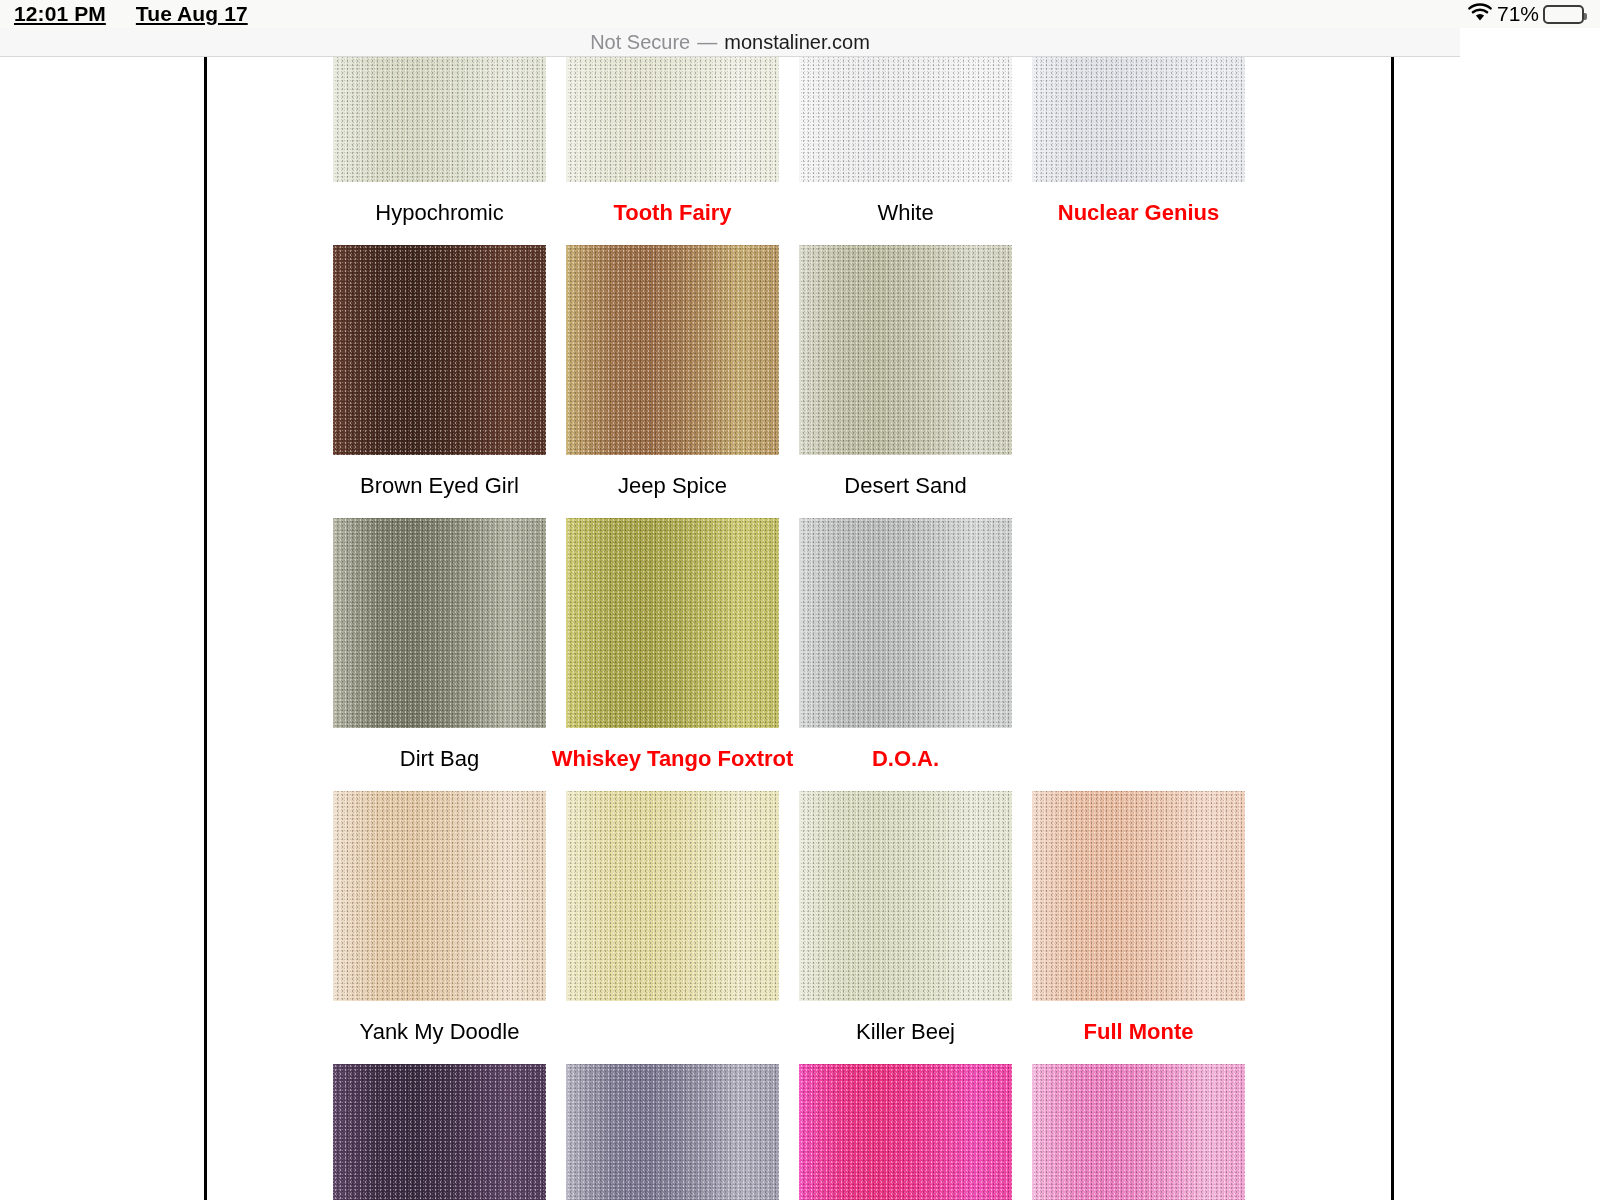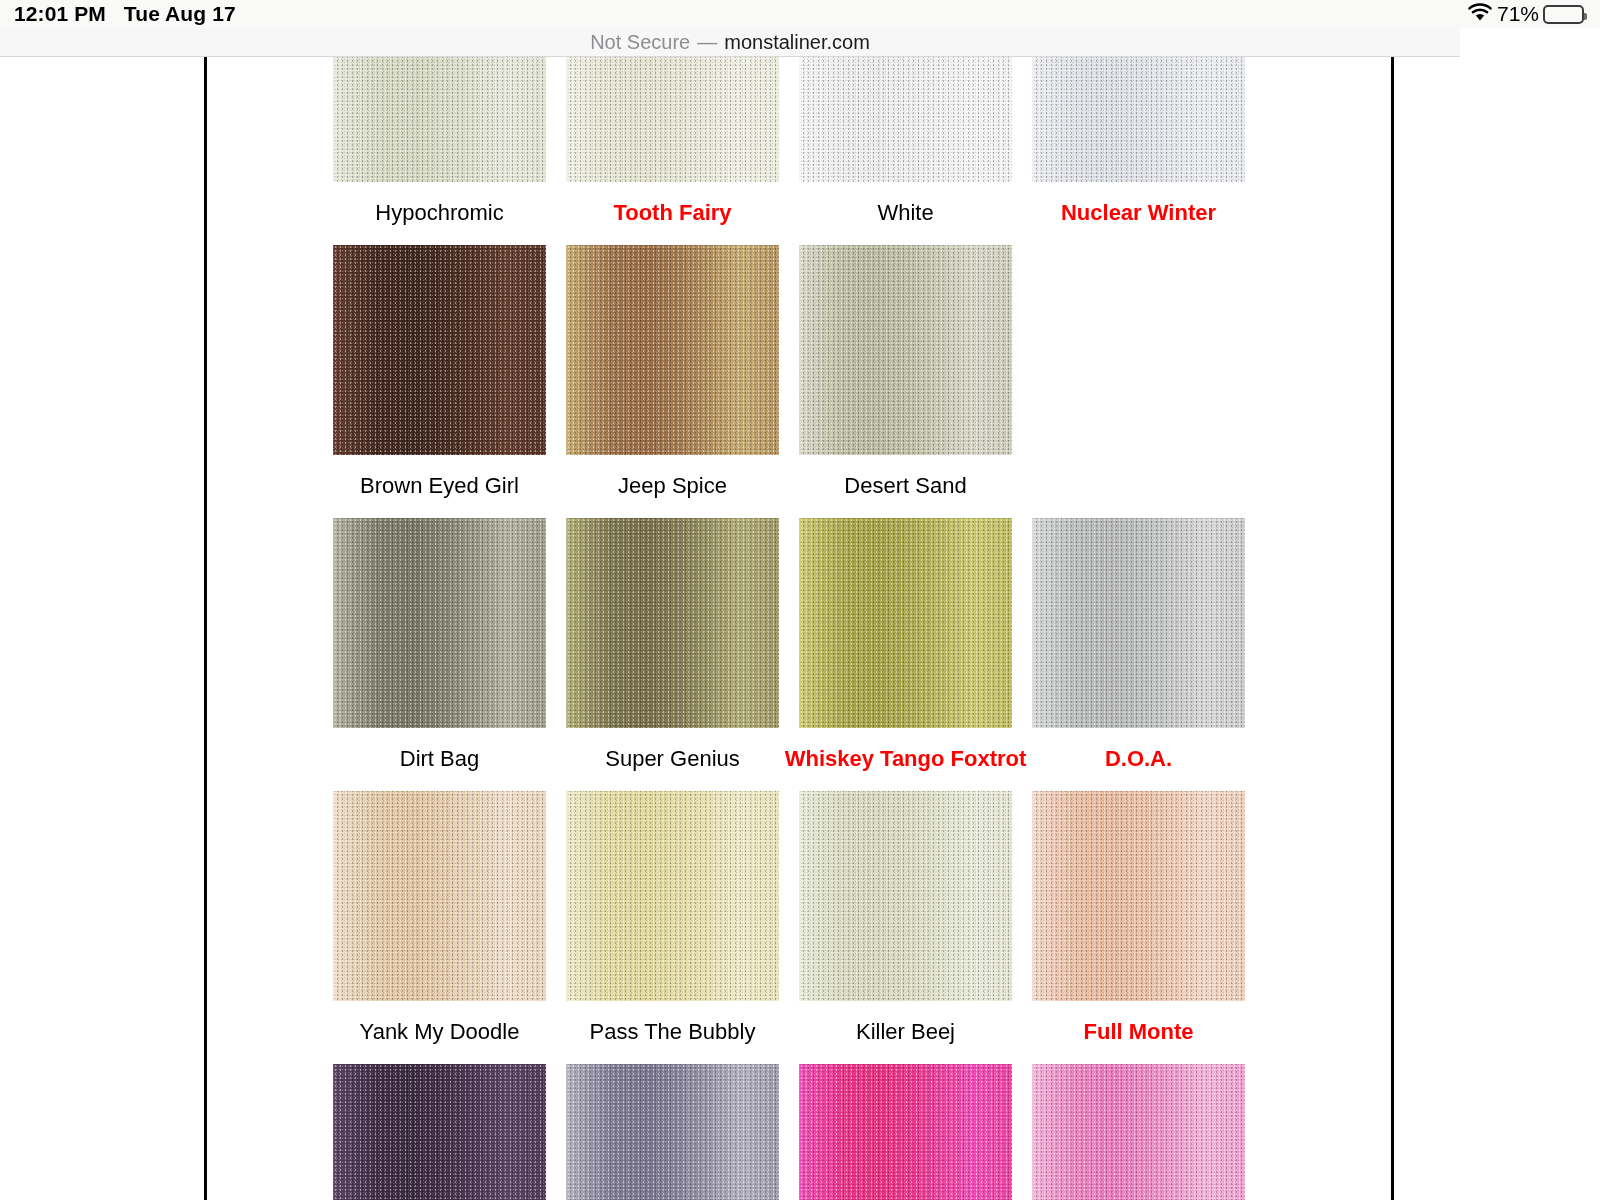--- a/index.html
+++ b/index.html
@@ -21,25 +21,26 @@
     display: flex;
     align-items: center;
     justify-content: space-between;
     padding: 0 16px 0 14px;
     background: #f9f9f8;
     z-index: 30;
   }
   .status-left {
     display: flex;
     align-items: flex-end;
-    gap: 18px;
+    gap: 30px;
     font-size: 21px;
     font-weight: 600;
     color: #000;
     letter-spacing: 0.1px;
+    text-decoration: underline;
   }
   .status-right {
     display: flex;
     align-items: center;
     gap: 4px;
   }
   .battery-pct {
     font-size: 21px;
     font-weight: 500;
     color: #000;
@@ -235,21 +236,21 @@
             <div class="sheen"></div>
             <div class="grain"></div>
           </div>
           <div class="swatch-label">White</div>
         </div>
         <div class="swatch-cell">
           <div class="swatch-chip" style="background: rgb(227, 229, 234);">
             <div class="sheen"></div>
             <div class="grain"></div>
           </div>
-          <div class="swatch-label highlight">Nuclear Winter</div>
+          <div class="swatch-label highlight">Nuclear Genius</div>
         </div>
       </div>
       <div class="swatch-row">
         <div class="swatch-cell">
           <div class="swatch-chip" style="background: rgb(75, 45, 34);">
             <div class="sheen"></div>
             <div class="grain"></div>
           </div>
           <div class="swatch-label">Brown Eyed Girl</div>
         </div>
@@ -270,27 +271,20 @@
       </div>
       <div class="swatch-row">
         <div class="swatch-cell">
           <div class="swatch-chip" style="background: rgb(138, 139, 120);">
             <div class="sheen"></div>
             <div class="grain"></div>
           </div>
           <div class="swatch-label">Dirt Bag</div>
         </div>
         <div class="swatch-cell">
-          <div class="swatch-chip" style="background: rgb(139, 133, 89);">
-            <div class="sheen"></div>
-            <div class="grain"></div>
-          </div>
-          <div class="swatch-label">Super Genius</div>
-        </div>
-        <div class="swatch-cell">
           <div class="swatch-chip" style="background: rgb(180, 176, 85);">
             <div class="sheen"></div>
             <div class="grain"></div>
           </div>
           <div class="swatch-label highlight">Whiskey Tango Foxtrot</div>
         </div>
         <div class="swatch-cell">
           <div class="swatch-chip" style="background: rgb(194, 196, 195);">
             <div class="sheen"></div>
             <div class="grain"></div>
@@ -304,21 +298,20 @@
             <div class="sheen"></div>
             <div class="grain"></div>
           </div>
           <div class="swatch-label">Yank My Doodle</div>
         </div>
         <div class="swatch-cell">
           <div class="swatch-chip" style="background: rgb(230, 223, 171);">
             <div class="sheen"></div>
             <div class="grain"></div>
           </div>
-          <div class="swatch-label">Pass The Bubbly</div>
         </div>
         <div class="swatch-cell">
           <div class="swatch-chip" style="background: rgb(222, 224, 200);">
             <div class="sheen"></div>
             <div class="grain"></div>
           </div>
           <div class="swatch-label">Killer Beej</div>
         </div>
         <div class="swatch-cell">
           <div class="swatch-chip" style="background: rgb(237, 197, 173);">

